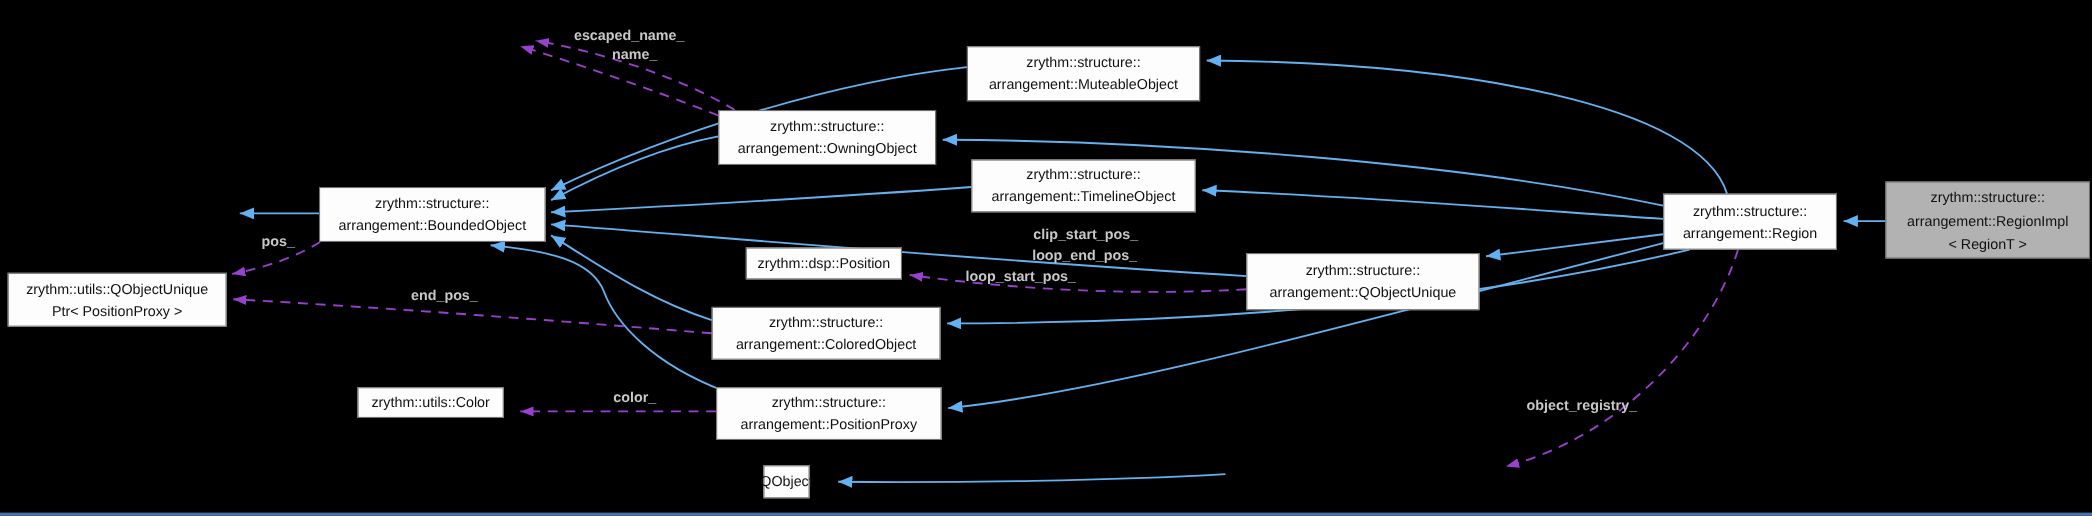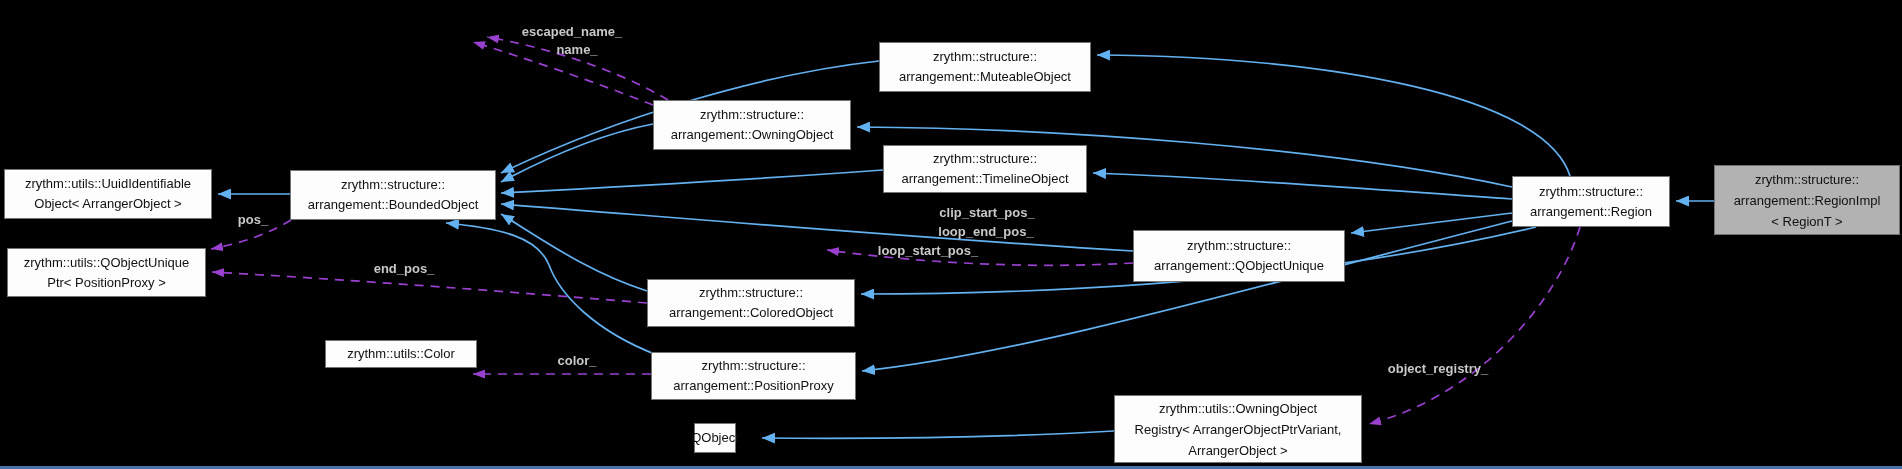--- a/index.html
+++ b/index.html
@@ -59,79 +59,73 @@
     <path class="edge-u" marker-end="url(#au)" d="M 668,100 C 615,68 540,46 487,37"></path>
     <path class="edge-u" marker-end="url(#au)" d="M 653,105 C 595,82 525,58 473,42"></path>
     <path class="edge-u" marker-end="url(#au)" d="M 291,220 C 270,233 243,243 211,249"></path>
     <path class="edge-u" marker-end="url(#au)" d="M 647,303 C 500,291 355,280 212,272"></path>
     <path class="edge-u" marker-end="url(#au)" d="M 651,374 L 473,374"></path>
     <path class="edge-u" marker-end="url(#au)" d="M 1133,263 C 1030,269 920,263 827,250"></path>
     <path class="edge-u" marker-end="url(#au)" d="M 1580,227 C 1558,300 1480,395 1369,424"></path>
   </svg>
 
 
-  <div class="node" style="left:4px;top:169px;width:208px;height:50px">
-    <div>zrythm::utils::UuidIdentifiable</div>
-    <div>Object&lt; ArrangerObject &gt;</div>
-  </div>
 
   <div class="node" style="left:290px;top:170px;width:206px;height:50px">
     <div>zrythm::structure::</div>
     <div>arrangement::BoundedObject</div>
   </div>
 
   <div class="node" style="left:7px;top:248px;width:199px;height:49px">
     <div>zrythm::utils::QObjectUnique</div>
     <div>Ptr&lt; PositionProxy &gt;</div>
   </div>
 
-  <div class="node" style="left:325px;top:340px;width:152px;height:28px">
+  <div class="node" style="left:325px;top:352px;width:133px;height:28px">
     <div>zrythm::utils::Color</div>
   </div>
 
   <div class="node" style="left:653px;top:100px;width:198px;height:50px">
     <div>zrythm::structure::</div>
     <div>arrangement::OwningObject</div>
   </div>
 
   <div class="node" style="left:879px;top:42px;width:212px;height:50px">
     <div>zrythm::structure::</div>
     <div>arrangement::MuteableObject</div>
   </div>
 
   <div class="node" style="left:883px;top:145px;width:204px;height:48px">
     <div>zrythm::structure::</div>
     <div>arrangement::TimelineObject</div>
   </div>
 
+  <div class="node" style="left:678px;top:225px;width:142px;height:29px">
+    <div>zrythm::dsp::Position</div>
+  </div>
 
   <div class="node" style="left:647px;top:279px;width:208px;height:48px">
     <div>zrythm::structure::</div>
     <div>arrangement::ColoredObject</div>
   </div>
 
   <div class="node" style="left:651px;top:352px;width:205px;height:48px">
     <div>zrythm::structure::</div>
     <div>arrangement::PositionProxy</div>
   </div>
 
   <div class="node" style="left:694px;top:423px;width:42px;height:30px">
     <div>QObject</div>
   </div>
 
   <div class="node" style="left:1133px;top:230px;width:212px;height:52px">
     <div>zrythm::structure::</div>
     <div>arrangement::QObjectUnique</div>
   </div>
 
-  <div class="node" style="left:1114px;top:395px;width:248px;height:68px;line-height:21px">
-    <div>zrythm::utils::OwningObject</div>
-    <div>Registry&lt; ArrangerObjectPtrVariant,</div>
-    <div>ArrangerObject &gt;</div>
-  </div>
 
   <div class="node" style="left:1512px;top:176px;width:158px;height:51px">
     <div>zrythm::structure::</div>
     <div>arrangement::Region</div>
   </div>
 
   <div class="node hl" style="left:1714px;top:165px;width:186px;height:70px;line-height:21px">
     <div>zrythm::structure::</div>
     <div>arrangement::RegionImpl</div>
     <div>&lt; RegionT &gt;</div>

